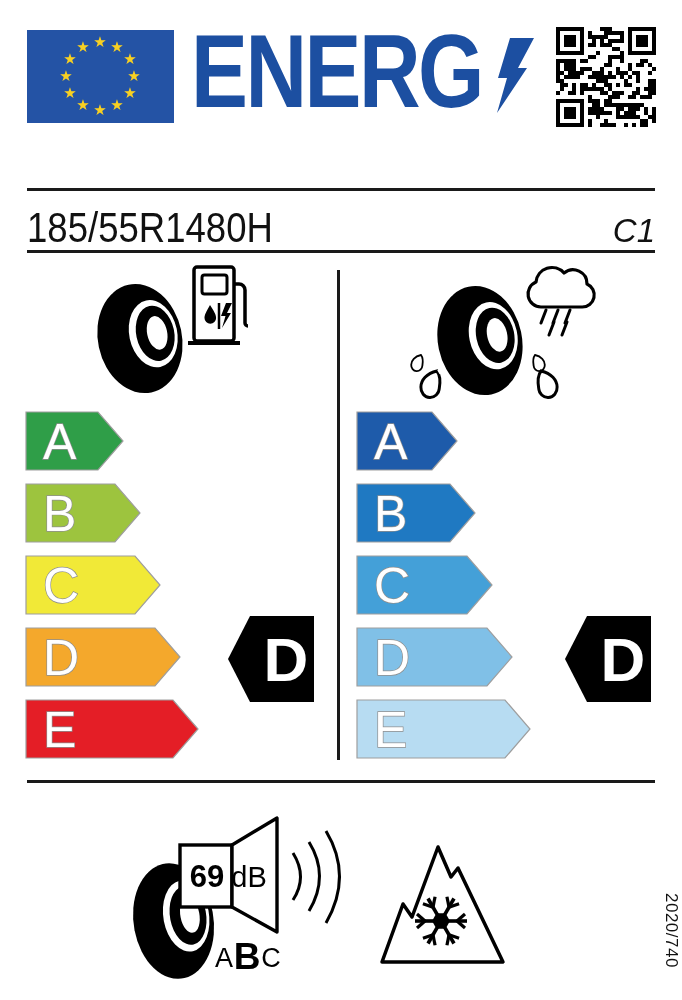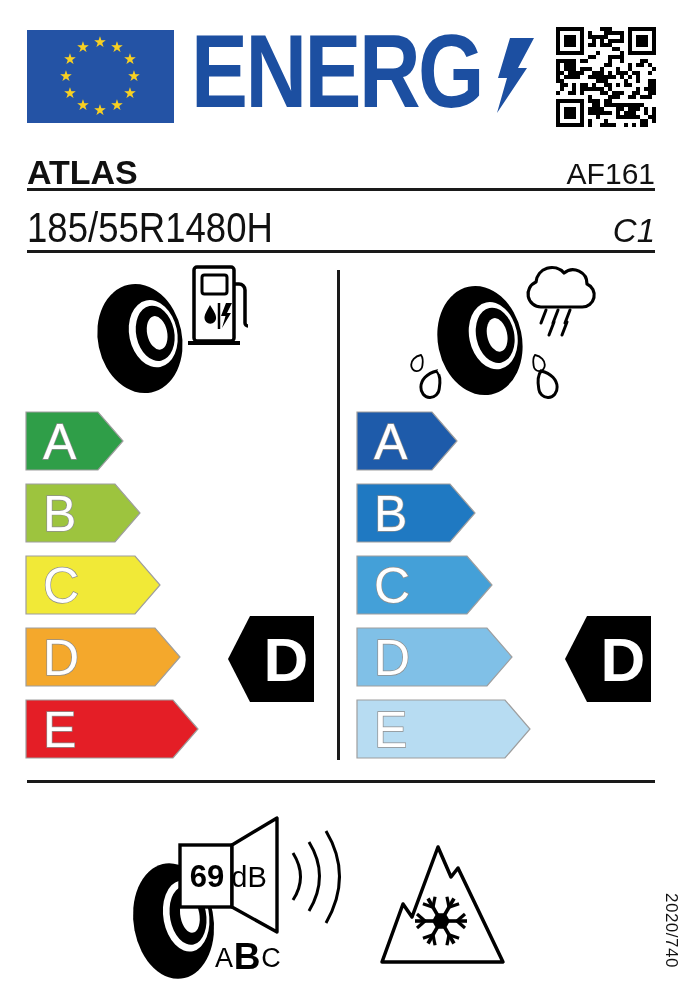--- a/index.html
+++ b/index.html
@@ -487,22 +487,20 @@
       <rect x="44" y="96" width="4" height="4" fill="#000"></rect>
       <rect x="48" y="96" width="4" height="4" fill="#000"></rect>
       <rect x="52" y="96" width="4" height="4" fill="#000"></rect>
       <rect x="56" y="96" width="4" height="4" fill="#000"></rect>
       <rect x="68" y="96" width="4" height="4" fill="#000"></rect>
       <rect x="76" y="96" width="4" height="4" fill="#000"></rect>
       <rect x="84" y="96" width="4" height="4" fill="#000"></rect>
       <rect x="88" y="96" width="4" height="4" fill="#000"></rect>
     </svg>
 
-  <div class="txt" id="brand">ATLAS</div>
-  <div class="txt" id="model">AF161</div>
   <div class="rule" id="rule-1"></div>
   <div class="txt" id="size">185/55R1480H</div>
   <div class="txt" id="tyre-class">C1</div>
   <div class="rule" id="rule-2"></div>
   <div id="divider"></div>
   <div class="rule" id="rule-3"></div>
   <div class="txt" id="regulation">2020/740</div>
 </div>
 
 </body></html>

